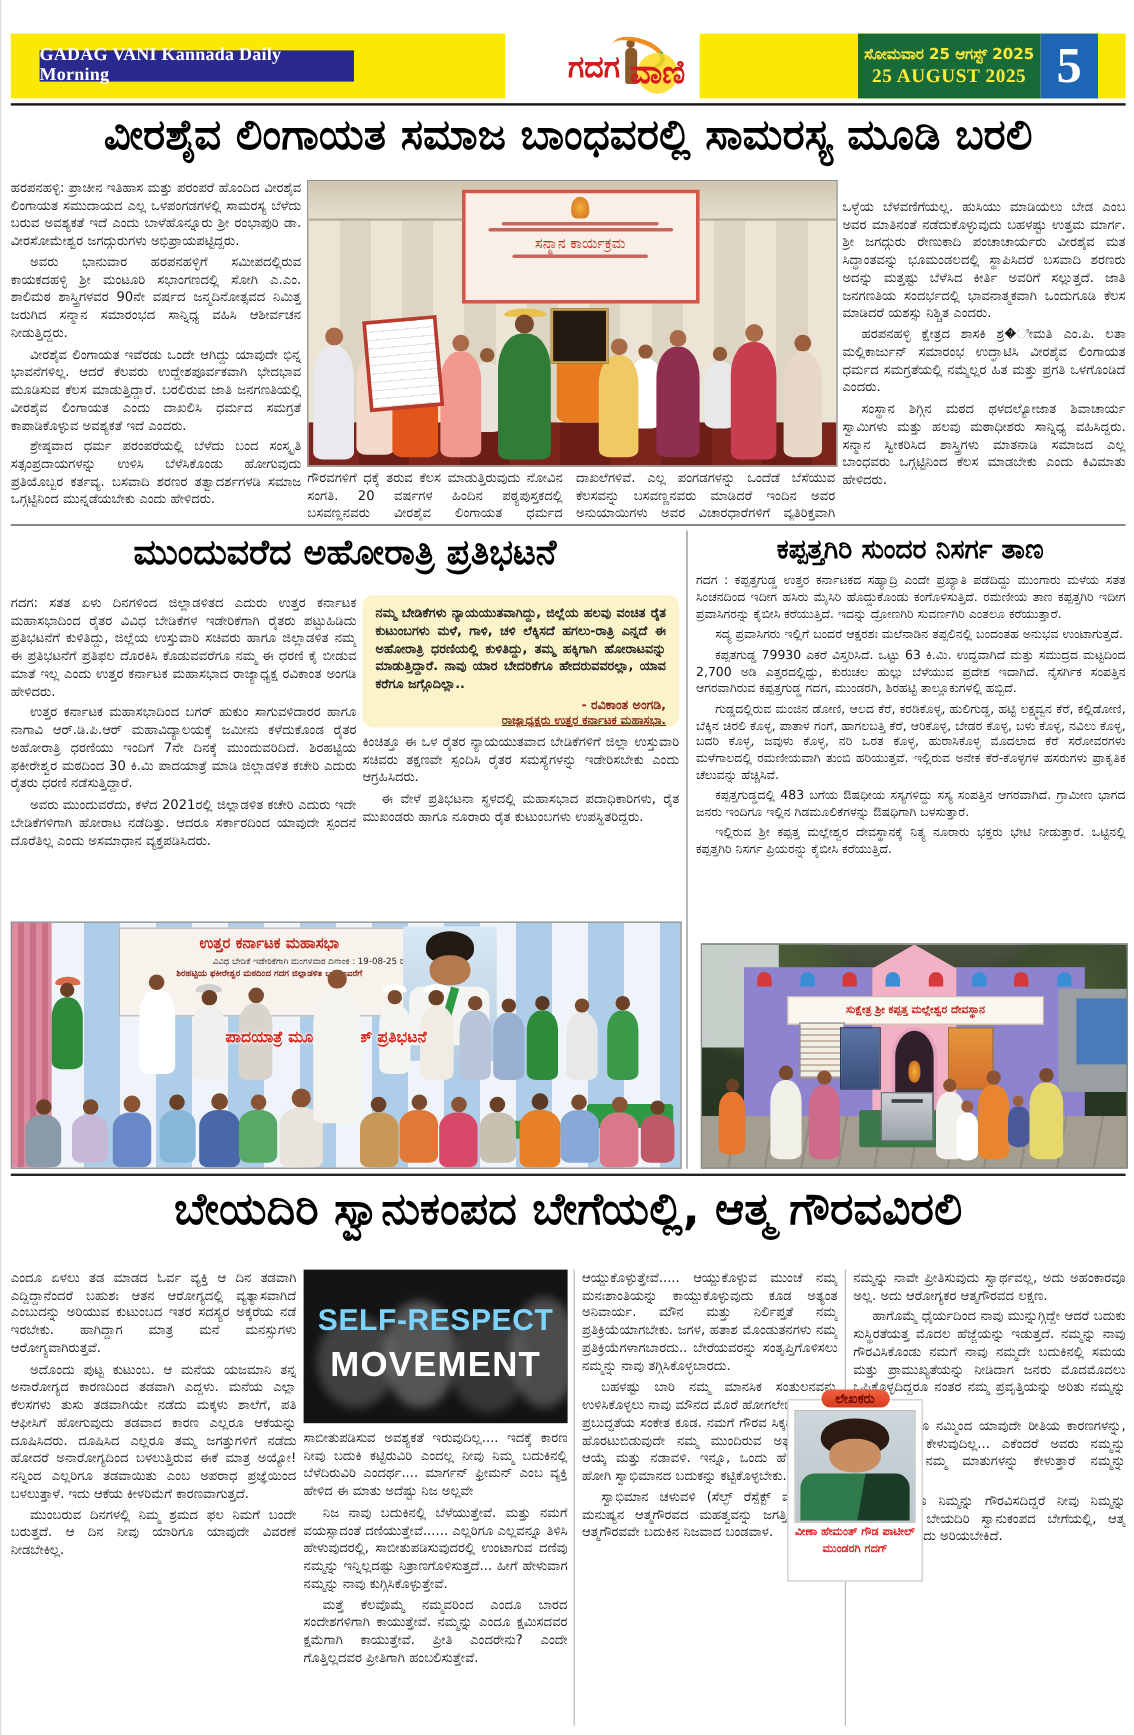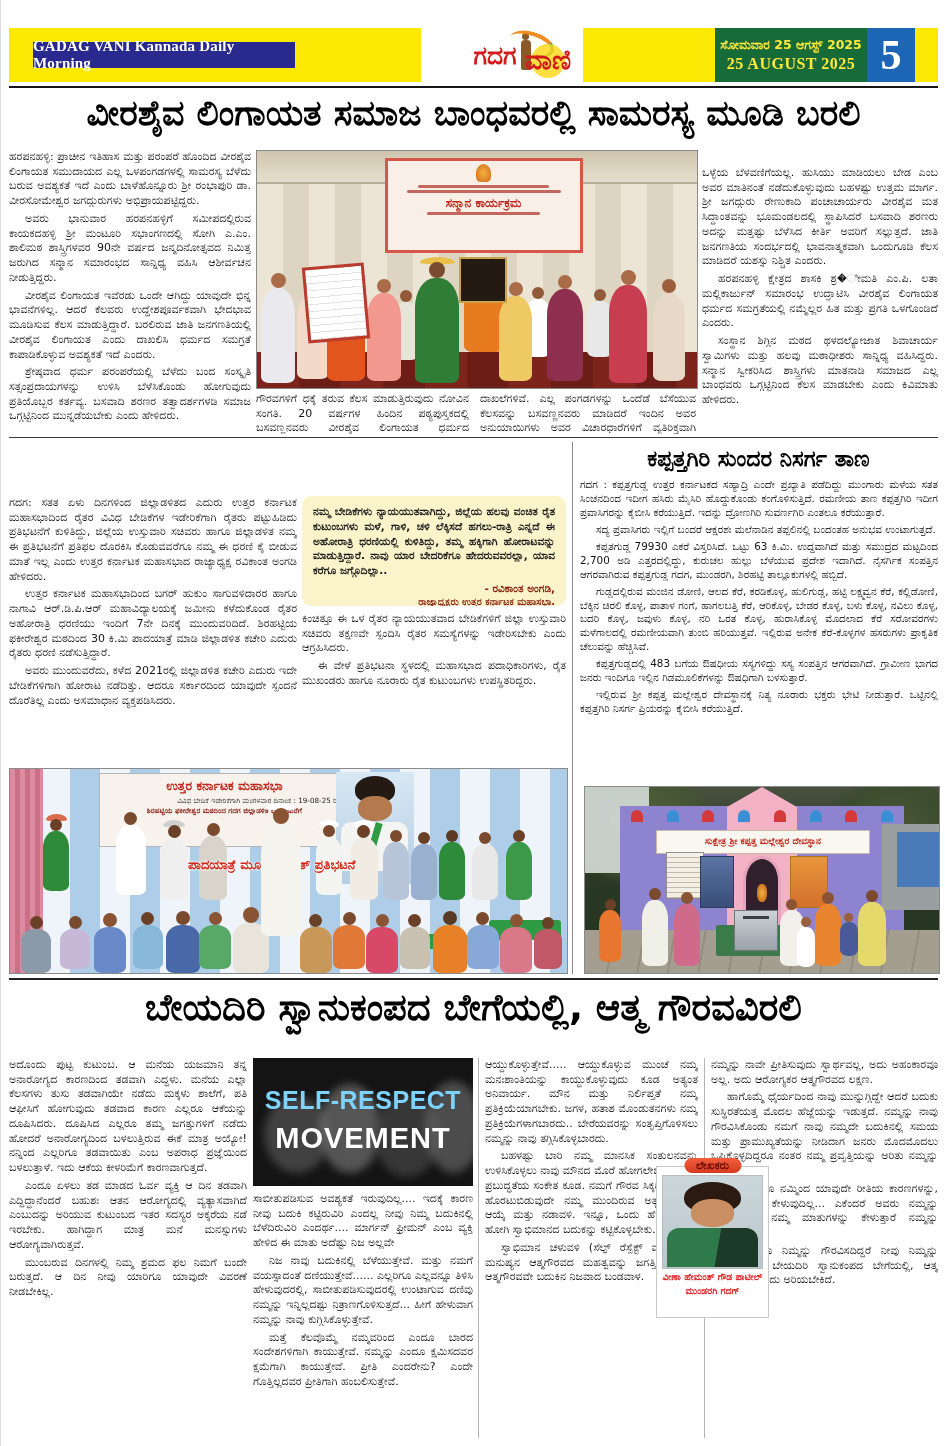--- a/index.html
+++ b/index.html
@@ -51,21 +51,21 @@
   .fig .hat{height:7px;width:78%;border-radius:50% 50% 20% 20%/80% 80% 20% 20%;margin-bottom:-2px;}
   .fig .head{border-radius:50%;}
   .fig .torso{width:100%;border-radius:45% 45% 8px 8px/28% 28% 6px 6px;}
   
   .p1-bg{inset:0;background:repeating-linear-gradient(90deg,#ece5d6 0 26px,#ddd4c2 26px 52px);}
   .p1-valance{left:0;right:0;top:0;height:13%;background:linear-gradient(#cfc5ae,#e6dfcf);border-bottom:2px solid #b8ad96;}
   .p1-carpet{left:0;right:0;bottom:0;height:15%;background:repeating-linear-gradient(90deg,#7d241c 0 42px,#6c1d16 42px 84px);}
   .p1-banner{left:29%;top:3%;width:45%;height:40%;background:#f9efe7;border:3px solid #d4574a;box-sizing:border-box;z-index:1;padding:2px;}
   .p1-deity{width:15px;height:18px;margin:1px auto 2px;background:radial-gradient(#f5b13c,#d06a20);border-radius:50% 50% 30% 30%;}
   .bline{height:3px;background:#c4685f;margin:2.5px auto;border-radius:2px;}
-  .p1-banner-title{text-align:center;color:#c0261b;font-weight:700;font-size:12px;margin:2px 0;}
+  .p1-banner-title{text-align:center;color:#c0261b;font-weight:400;font-size:12px;margin:2px 0;}
   .p1-cert{left:11%;bottom:20%;width:56px;height:70px;background:repeating-linear-gradient(#ffffff 0 6px,#e3e3e3 6px 7px);border:3px solid #b93b2e;transform:rotate(-5deg);z-index:6;}
   .p1-plaque{left:46%;bottom:36%;width:44px;height:42px;background:#241a12;border:2px solid #c9a24a;z-index:6;}
   
   .p2-bg{inset:0;background:repeating-linear-gradient(90deg,#aecde9 0 30px,#eef4fa 30px 60px);}
   .p2-curtain{left:0;top:0;bottom:0;width:6%;background:repeating-linear-gradient(90deg,#dc8ba0 0 5px,#c97087 5px 10px);}
   .p2-banner{left:16%;top:2%;width:45%;height:36%;background:#f7f3ec;border:1px solid #b5b5b5;z-index:1;padding:3px 4px;box-sizing:border-box;overflow:hidden;}
   .p2-banner-title{text-align:center;color:#c0261b;font-weight:800;font-size:12.5px;margin:1px 0 2px;}
   .p2-banner-line{text-align:right;color:#222;font-size:7.2px;margin:1px 0;}
   .p2-banner-line2{text-align:center;color:#8a1d12;font-size:7.2px;font-weight:700;margin:1px 0;}
   .p2-portrait{left:58.5%;top:1.5%;width:14%;height:55%;background:linear-gradient(#d8e8f4,#b6cde2);z-index:1;overflow:hidden;}
@@ -224,20 +224,21 @@
   </div>
 
   <div class="abs col" style="left:701px;top:166px;width:236px;height:282px;">
     <p>ಒಳ್ಳೆಯ ಬೆಳವಣಿಗೆಯಲ್ಲ. ಹುಸಿಯು ಮಾಡಿಯಲು ಬೇಡ ಎಂಬ ಅವರ ಮಾತಿನಂತೆ ನಡೆದುಕೊಳ್ಳುವುದು ಬಹಳಷ್ಟು ಉತ್ತಮ ಮಾರ್ಗ. ಶ್ರೀ ಜಗದ್ಗುರು ರೇಣುಕಾದಿ ಪಂಚಾಚಾರ್ಯರು ವೀರಶೈವ ಮತ ಸಿದ್ಧಾಂತವನ್ನು ಭೂಮಂಡಲದಲ್ಲಿ ಸ್ಥಾಪಿಸಿದರೆ ಬಸವಾದಿ ಶರಣರು ಅದನ್ನು ಮತ್ತಷ್ಟು ಬೆಳೆಸಿದ ಕೀರ್ತಿ ಅವರಿಗೆ ಸಲ್ಲುತ್ತದೆ. ಜಾತಿ ಜನಗಣತಿಯ ಸಂದರ್ಭದಲ್ಲಿ ಭಾವನಾತ್ಮಕವಾಗಿ ಒಂದುಗೂಡಿ ಕೆಲಸ ಮಾಡಿದರೆ ಯಶಸ್ಸು ನಿಶ್ಚಿತ ಎಂದರು.</p>
     <p>ಹರಪನಹಳ್ಳಿ ಕ್ಷೇತ್ರದ ಶಾಸಕಿ ಶ್ರ�ೀಮತಿ ಎಂ.ಪಿ. ಲತಾ ಮಲ್ಲಿಕಾರ್ಜುನ್ ಸಮಾರಂಭ ಉದ್ಘಾಟಿಸಿ ವೀರಶೈವ ಲಿಂಗಾಯತ ಧರ್ಮದ ಸಮಗ್ರತೆಯಲ್ಲಿ ನಮ್ಮೆಲ್ಲರ ಹಿತ ಮತ್ತು ಪ್ರಗತಿ ಒಳಗೊಂಡಿದೆ ಎಂದರು.</p>
     <p>ಸಂಸ್ಥಾನ ಶಿಗ್ಗಿನ ಮಠದ ಥಳದಲ್ಯೋಜಾತ ಶಿವಾಚಾರ್ಯ ಸ್ವಾಮಿಗಳು ಮತ್ತು ಹಲವು ಮಠಾಧೀಶರು ಸಾನ್ನಿಧ್ಯ ವಹಿಸಿದ್ದರು. ಸನ್ಮಾನ ಸ್ವೀಕರಿಸಿದ ಶಾಸ್ತ್ರಿಗಳು ಮಾತನಾಡಿ ಸಮಾಜದ ಎಲ್ಲ ಬಾಂಧವರು ಒಗ್ಗಟ್ಟಿನಿಂದ ಕೆಲಸ ಮಾಡಬೇಕು ಎಂದು ಕಿವಿಮಾತು ಹೇಳಿದರು.</p>
   </div>
 
   <div class="abs hrule" style="left:8px;right:8px;top:437px;"></div>
 
+  <div class="abs h2l">ಮುಂದುವರೆದ ಅಹೋರಾತ್ರಿ ಪ್ರತಿಭಟನೆ</div>
 
   <div class="abs col" style="left:8px;top:496px;width:288px;height:268px;">
     <p>ಗದಗ: ಸತತ ಏಳು ದಿನಗಳಿಂದ ಜಿಲ್ಲಾಡಳಿತದ ಎದುರು ಉತ್ತರ ಕರ್ನಾಟಕ ಮಹಾಸಭಾದಿಂದ ರೈತರ ವಿವಿಧ ಬೇಡಿಕೆಗಳ ಇಡೇರಿಕೆಗಾಗಿ ರೈತರು ಪಟ್ಟುಹಿಡಿದು ಪ್ರತಿಭಟನೆಗೆ ಕುಳಿತಿದ್ದು, ಜಿಲ್ಲೆಯ ಉಸ್ತುವಾರಿ ಸಚಿವರು ಹಾಗೂ ಜಿಲ್ಲಾಡಳಿತ ನಮ್ಮ ಈ ಪ್ರತಿಭಟನೆಗೆ ಪ್ರತಿಫಲ ದೊರಕಿಸಿ ಕೊಡುವವರೆಗೂ ನಮ್ಮ ಈ ಧರಣಿ ಕೈ ಬೀಡುವ ಮಾತೆ ಇಲ್ಲ ಎಂದು ಉತ್ತರ ಕರ್ನಾಟಕ ಮಹಾಸಭಾದ ರಾಜ್ಯಾಧ್ಯಕ್ಷ ರವಿಕಾಂತ ಅಂಗಡಿ ಹೇಳಿದರು.</p>
     <p>ಉತ್ತರ ಕರ್ನಾಟಕ ಮಹಾಸಭಾದಿಂದ ಬಗರ್ ಹುಕುಂ ಸಾಗುವಳಿದಾರರ ಹಾಗೂ ನಾಗಾವಿ ಆರ್.ಡಿ.ಪಿ.ಆರ್ ಮಹಾವಿದ್ಯಾಲಯಕ್ಕೆ ಜಮೀನು ಕಳೆದುಕೊಂಡ ರೈತರ ಅಹೋರಾತ್ರಿ ಧರಣಿಯು ಇಂದಿಗೆ 7ನೇ ದಿನಕ್ಕೆ ಮುಂದುವರಿದಿದೆ. ಶಿರಹಟ್ಟಿಯ ಫಕೀರೇಶ್ವರ ಮಠದಿಂದ 30 ಕಿ.ಮಿ ಪಾದಯಾತ್ರೆ ಮಾಡಿ ಜಿಲ್ಲಾಡಳಿತ ಕಚೇರಿ ಎದುರು ರೈತರು ಧರಣಿ ನಡೆಸುತ್ತಿದ್ದಾರೆ.</p>
     <p>ಅವರು ಮುಂದುವರೆದು, ಕಳೆದ 2021ರಲ್ಲಿ ಜಿಲ್ಲಾಡಳಿತ ಕಚೇರಿ ಎದುರು ಇದೇ ಬೇಡಿಕೆಗಳಿಗಾಗಿ ಹೋರಾಟ ನಡೆದಿತ್ತು. ಆದರೂ ಸರ್ಕಾರದಿಂದ ಯಾವುದೇ ಸ್ಪಂದನೆ ದೊರೆತಿಲ್ಲ ಎಂದು ಅಸಮಾಧಾನ ವ್ಯಕ್ತಪಡಿಸಿದರು.</p>
   </div>
 
   <div class="abs quote-box">
     <p class="quote-text">ನಮ್ಮ ಬೇಡಿಕೆಗಳು ನ್ಯಾಯಯುತವಾಗಿದ್ದು, ಜಿಲ್ಲೆಯ ಹಲವು ವಂಚಿತ ರೈತ ಕುಟುಂಬಗಳು ಮಳೆ, ಗಾಳಿ, ಚಳಿ ಲೆಕ್ಕಿಸದೆ ಹಗಲು-ರಾತ್ರಿ ಎನ್ನದೆ ಈ ಅಹೋರಾತ್ರಿ ಧರಣಿಯಲ್ಲಿ ಕುಳಿತಿದ್ದು, ತಮ್ಮ ಹಕ್ಕಿಗಾಗಿ ಹೋರಾಟವನ್ನು ಮಾಡುತ್ತಿದ್ದಾರೆ. ನಾವು ಯಾರ ಬೇದರಿಕೆಗೂ ಹೇದರುವವರಲ್ಲಾ, ಯಾವ ಕರೆಗೂ ಜಗ್ಗೊದಿಲ್ಲಾ..</p>
     <p class="quote-attr1">- ರವಿಕಾಂತ ಅಂಗಡಿ,</p>
@@ -459,22 +460,22 @@
           <div class="torso" style="height:64px;background:#e6d86a"></div>
         </div>
       </div>
   </div>
 
   <div class="abs hrule" style="left:8px;right:8px;top:978px;height:2px;background:#222;"></div>
 
   <div class="abs h3">ಬೇಯದಿರಿ ಸ್ವಾನುಕಂಪದ ಬೇಗೆಯಲ್ಲಿ, ಆತ್ಮ ಗೌರವವಿರಲಿ</div>
 
   <div class="abs col" style="left:8px;top:1058px;width:238px;height:382px;">
+    <p>ಎಂದೂ ಏಳಲು ತಡ ಮಾಡದ ಓರ್ವ ವ್ಯಕ್ತಿ ಆ ದಿನ ತಡವಾಗಿ ಎದ್ದಿದ್ದಾನೆಂದರೆ ಬಹುಶಃ ಆತನ ಆರೋಗ್ಯದಲ್ಲಿ ವ್ಯತ್ಯಾಸವಾಗಿದೆ ಎಂಬುದನ್ನು ಅರಿಯುವ ಕುಟುಂಬದ ಇತರ ಸದಸ್ಯರ ಅಕ್ಕರೆಯ ನಡೆ ಇರಬೇಕು. ಹಾಗಿದ್ದಾಗ ಮಾತ್ರ ಮನೆ ಮನಸ್ಸುಗಳು ಆರೋಗ್ಯವಾಗಿರುತ್ತವೆ.</p>
     <p>ಅದೊಂದು ಪುಟ್ಟ ಕುಟುಂಬ. ಆ ಮನೆಯ ಯಜಮಾನಿ ತನ್ನ ಅನಾರೋಗ್ಯದ ಕಾರಣದಿಂದ ತಡವಾಗಿ ಎದ್ದಳು. ಮನೆಯ ಎಲ್ಲಾ ಕೆಲಸಗಳು ತುಸು ತಡವಾಗಿಯೇ ನಡೆದು ಮಕ್ಕಳು ಶಾಲೆಗೆ, ಪತಿ ಆಫೀಸಿಗೆ ಹೋಗುವುದು ತಡವಾದ ಕಾರಣ ಎಲ್ಲರೂ ಆಕೆಯನ್ನು ದೂಷಿಸಿದರು. ದೂಷಿಸಿದ ಎಲ್ಲರೂ ತಮ್ಮ ಜಗತ್ತುಗಳಿಗೆ ನಡೆದು ಹೋದರೆ ಅನಾರೋಗ್ಯದಿಂದ ಬಳಲುತ್ತಿರುವ ಈಕೆ ಮಾತ್ರ ಅಯ್ಯೋ! ನನ್ನಿಂದ ಎಲ್ಲರಿಗೂ ತಡವಾಯಿತು ಎಂಬ ಅಪರಾಧ ಪ್ರಜ್ಞೆಯಿಂದ ಬಳಲುತ್ತಾಳೆ. ಇದು ಆಕೆಯ ಕೀಳರಿಮೆಗೆ ಕಾರಣವಾಗುತ್ತದೆ.</p>
-    <p>ಎಂದೂ ಏಳಲು ತಡ ಮಾಡದ ಓರ್ವ ವ್ಯಕ್ತಿ ಆ ದಿನ ತಡವಾಗಿ ಎದ್ದಿದ್ದಾನೆಂದರೆ ಬಹುಶಃ ಆತನ ಆರೋಗ್ಯದಲ್ಲಿ ವ್ಯತ್ಯಾಸವಾಗಿದೆ ಎಂಬುದನ್ನು ಅರಿಯುವ ಕುಟುಂಬದ ಇತರ ಸದಸ್ಯರ ಅಕ್ಕರೆಯ ನಡೆ ಇರಬೇಕು. ಹಾಗಿದ್ದಾಗ ಮಾತ್ರ ಮನೆ ಮನಸ್ಸುಗಳು ಆರೋಗ್ಯವಾಗಿರುತ್ತವೆ.</p>
     <p>ಮುಂಬರುವ ದಿನಗಳಲ್ಲಿ ನಿಮ್ಮ ಶ್ರಮದ ಫಲ ನಿಮಗೆ ಬಂದೇ ಬರುತ್ತದೆ. ಆ ದಿನ ನೀವು ಯಾರಿಗೂ ಯಾವುದೇ ವಿವರಣೆ ನೀಡಬೇಕಿಲ್ಲ.</p>
   </div>
 
   <div class="abs sr-box">
     <div class="sr-blob" style="left:5%;top:30%;width:30%;height:60%;background:#5a5a5a;"></div>
     <div class="sr-blob" style="left:30%;top:20%;width:28%;height:70%;background:#787878;"></div>
     <div class="sr-blob" style="left:55%;top:28%;width:30%;height:65%;background:#4a4a4a;"></div>
     <div class="sr-blob" style="left:78%;top:18%;width:26%;height:72%;background:#6a6a6a;"></div>
     <div class="sr1">SELF-RESPECT</div>
     <div class="sr2">MOVEMENT</div>

